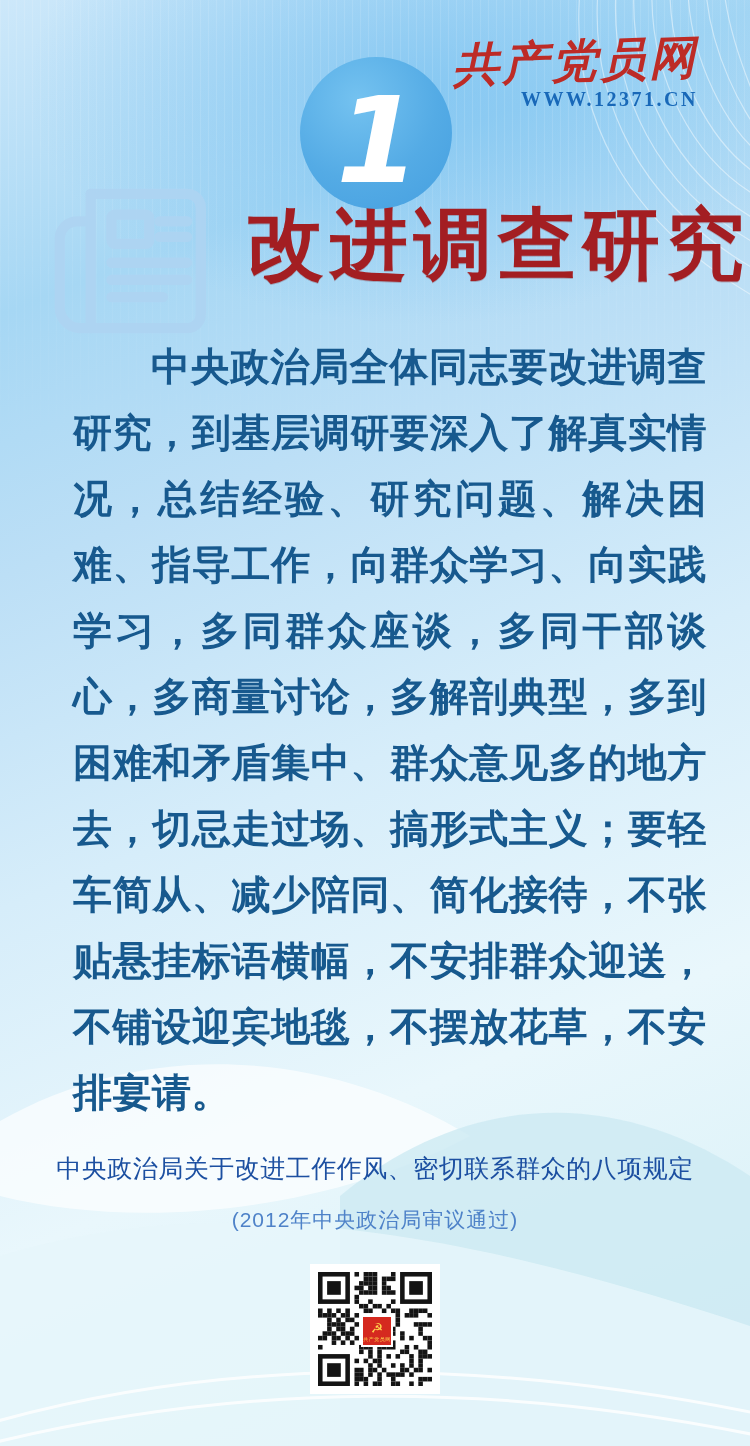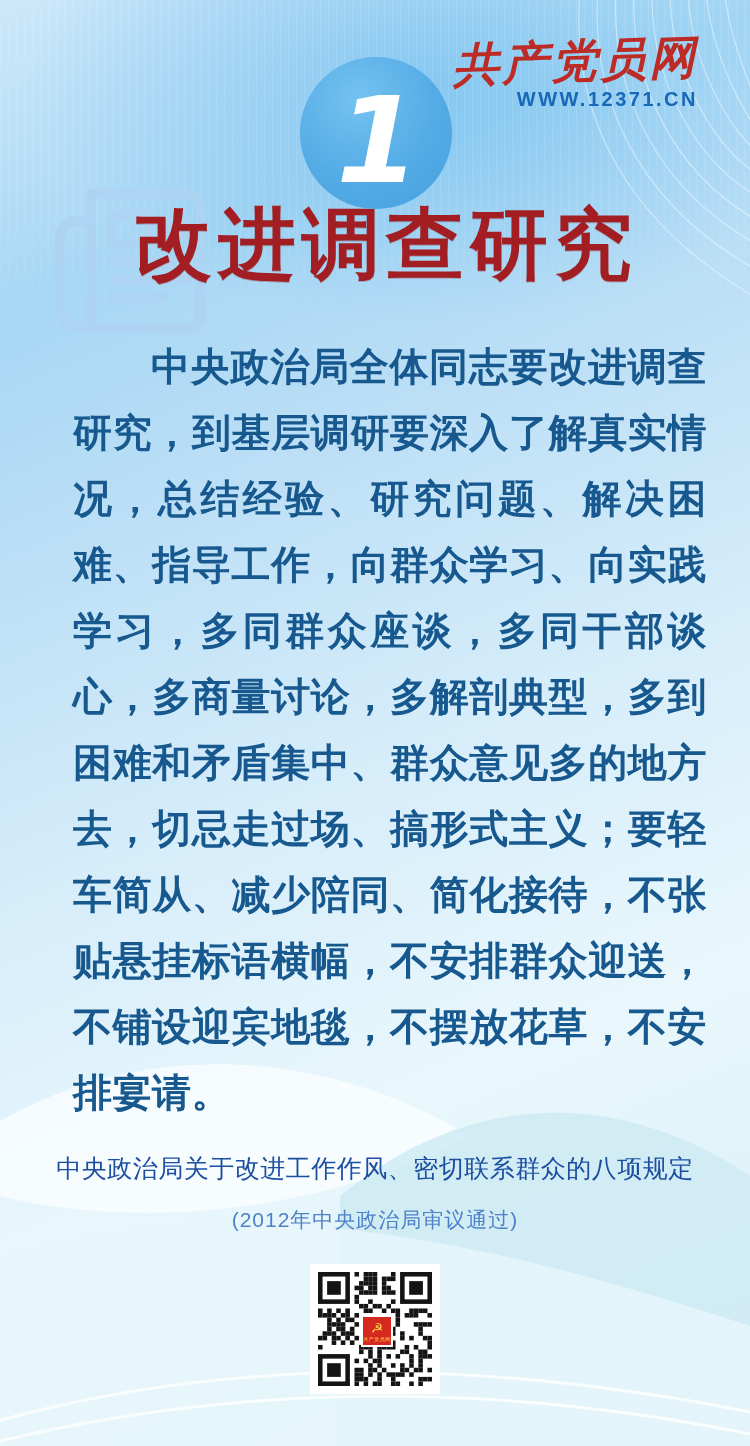--- a/index.html
+++ b/index.html
@@ -22,39 +22,39 @@
   .waves{position:absolute;left:0;bottom:0;pointer-events:none;}
 
   .logo{position:absolute;top:38px;right:52px;text-align:right;z-index:5;}
   .logo-cn{
     font-family:"Liberation Serif",serif;font-style:italic;font-weight:bold;
     font-size:46px;line-height:48px;letter-spacing:3px;
     transform:rotate(-2deg);display:inline-block;
   }
   .logo-url{
     font-weight:bold;font-size:20px;letter-spacing:2.5px;margin-top:2px;
-    font-family:Liberation Sans, sans-serif;
+    font-family:Liberation Serif, serif;
   }
 
   .badge{
     position:absolute;left:300px;top:57px;width:152px;height:152px;border-radius:50%;
     background:radial-gradient(circle at 38% 28%,#74c2f0 0%,#54abe5 55%,#459fe0 100%);
     display:flex;align-items:center;justify-content:center;z-index:4;
   }
   .badge-number{
     font-family:"DejaVu Sans","Liberation Sans",sans-serif;
     font-style:italic;font-weight:900;font-size:120px;color:#ffffff;
     transform:translate(2px,8px);line-height:1;
   }
 
   .news-icon{position:absolute;left:46px;top:180px;z-index:1;opacity:.9;}
 
   .page-title{
     position:absolute;left:0;right:0;top:196px;z-index:3;
-    text-align:center;padding-left:22px;box-sizing:border-box;
+    text-align:right;padding-left:22px;box-sizing:border-box;
     font-weight:900;font-size:78px;line-height:96px;letter-spacing:6px;
     color:#a31e22;text-shadow:0 1px 0 rgba(120,10,10,.25);
   }
 
   .body-text{
     position:absolute;left:73px;top:334px;width:634px;z-index:3;
     font-size:39px;font-weight:700;line-height:66px;color:#17598e;
     text-indent:2em;text-align:justify;letter-spacing:.5px;
   }
 

